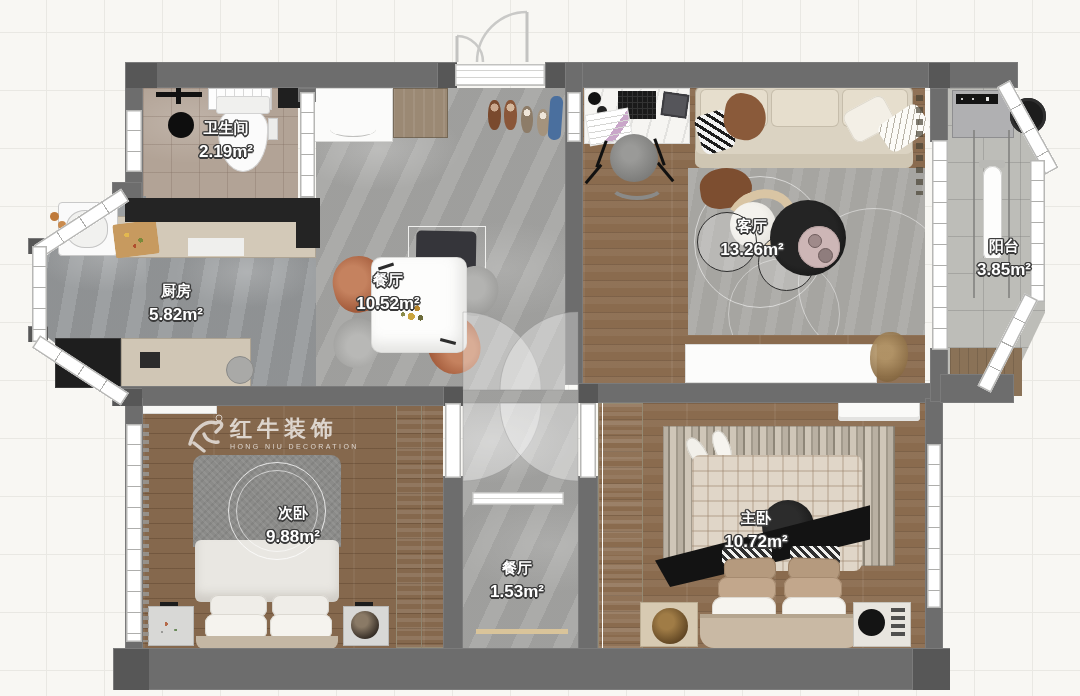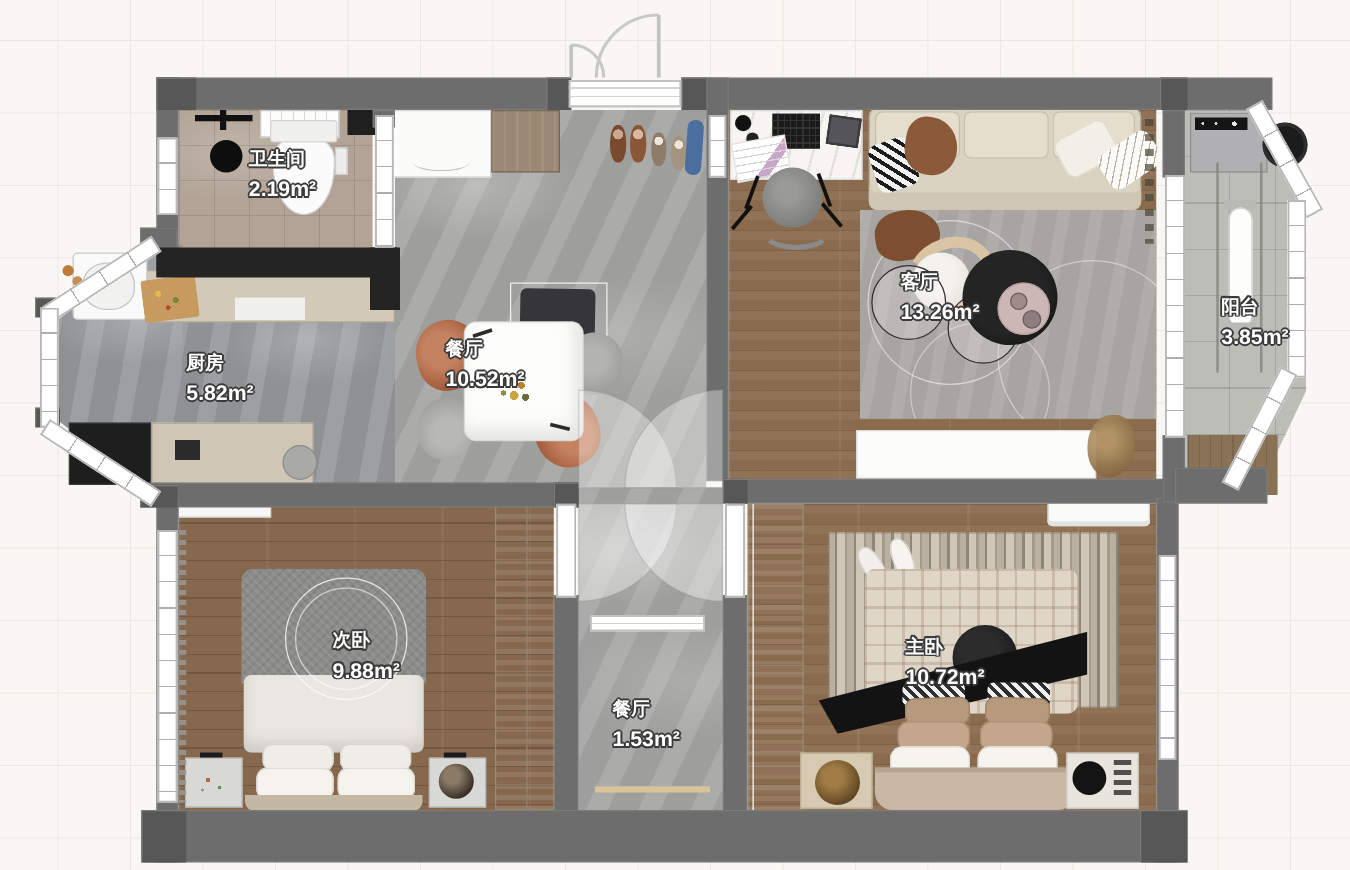--- a/index.html
+++ b/index.html
@@ -36,21 +36,21 @@
   .w{background:#6d6d6d;box-shadow:inset 0 0 0 1px rgba(255,255,255,.10);}
   .wb{background:#575757;box-shadow:inset 1px 1px 0 rgba(255,255,255,.22);}
   .wblack{background:#242424;}
   
   .win{background:#fff;box-shadow:inset 0 0 0 1.5px #b7b7b5;}
   .win-v{background-image:repeating-linear-gradient(180deg,transparent 0 20px,#aeaeac 20px 21px);}
   .win-h{background-image:repeating-linear-gradient(90deg,transparent 0 26px,#aeaeac 26px 27px);}
   .sill{background:#fff;box-shadow:inset 0 0 0 1.5px #c2c2c0;
     background-image:repeating-linear-gradient(180deg,transparent 0 6px,#d4d4d2 6px 7px);}
   
-  .room-label{transform:translateX(-50%);color:#fff;font-weight:bold;line-height:1;white-space:nowrap;z-index:60;}
+  .room-label{transform:translateX(-50%);text-align:center;color:#fff;font-weight:bold;line-height:1;white-space:nowrap;z-index:60;}
   .room-label .rname{display:block;font-size:15px;
     text-shadow:-1.5px 0 #3a3a3a,1.5px 0 #3a3a3a,0 -1.5px #3a3a3a,0 1.5px #3a3a3a,-1px -1px #3a3a3a,1px 1px #3a3a3a,-1px 1px #3a3a3a,1px -1px #3a3a3a;}
   .room-label .rarea{display:block;margin-top:8px;font-size:17px;
     text-shadow:-1.5px 0 #3a3a3a,1.5px 0 #3a3a3a,0 -1.5px #3a3a3a,0 1.5px #3a3a3a,-1px -1px #3a3a3a,1px 1px #3a3a3a,-1px 1px #3a3a3a,1px -1px #3a3a3a;}
   
   .wm{z-index:55;display:flex;align-items:center;gap:6px;opacity:.72;}
   .wm-txt{color:#fff;}
   .wm-brand{font-size:22px;font-weight:bold;letter-spacing:5px;line-height:1;}
   .wm-sub{font-size:7px;letter-spacing:2.4px;margin-top:3px;}
   svg.overlay{position:absolute;left:0;top:0;z-index:40;pointer-events:none;}
@@ -257,20 +257,30 @@
     <path d="M527 12 A50 50 0 0 0 477 62" fill="none" stroke="#c9c9c7" stroke-width="2.5"></path>
     <line x1="527" y1="12" x2="527" y2="62" stroke="#c3c3c1" stroke-width="3"></line>
     <path d="M483 62 A26 26 0 0 0 457 36" fill="none" stroke="#c9c9c7" stroke-width="2.5"></path>
     <line x1="457" y1="36" x2="457" y2="62" stroke="#c3c3c1" stroke-width="3"></line>
     <path d="M463 390 L463 312 A78 78 0 0 1 541 390 Z" fill="rgba(255,255,255,0.35)" stroke="rgba(140,140,140,0.35)" stroke-width="1"></path>
     <path d="M578 390 L500 390 A78 78 0 0 1 578 312 Z" fill="rgba(255,255,255,0.35)" stroke="rgba(140,140,140,0.35)" stroke-width="1"></path>
     <path d="M463 403 L541 403 A78 78 0 0 1 463 481 Z" fill="rgba(255,255,255,0.38)" stroke="rgba(140,140,140,0.35)" stroke-width="1"></path>
     <path d="M578 403 L578 481 A78 78 0 0 1 500 403 Z" fill="rgba(255,255,255,0.38)" stroke="rgba(140,140,140,0.35)" stroke-width="1"></path>
   </svg>
 
+  <div class="abs wm" style="left:186px;top:414px;">
+    <svg width="38" height="40" viewBox="0 0 38 40">
+      <path d="M4 30 C8 14 20 6 30 9 M30 9 c4 -2 7 0 5 4 l-5 5 M8 29 l10 8 M18 20 c2 6 8 9 14 8" fill="none" stroke="rgba(255,255,255,0.95)" stroke-width="3.4" stroke-linecap="round"></path>
+      <circle cx="33" cy="4" r="3" fill="none" stroke="rgba(255,255,255,0.9)" stroke-width="1"></circle>
+    </svg>
+    <div class="wm-txt">
+      <div class="wm-brand">红牛装饰</div>
+      <div class="wm-sub">HONG NIU DECORATION</div>
+    </div>
+  </div>
 
   <div class="abs room-label" style="left:226px;top:120px;">
     <span class="rname">卫生间</span>
     <span class="rarea">2.19m²</span>
   </div>
   <div class="abs room-label" style="left:176px;top:283px;">
     <span class="rname">厨房</span>
     <span class="rarea">5.82m²</span>
   </div>
   <div class="abs room-label" style="left:388px;top:272px;">

